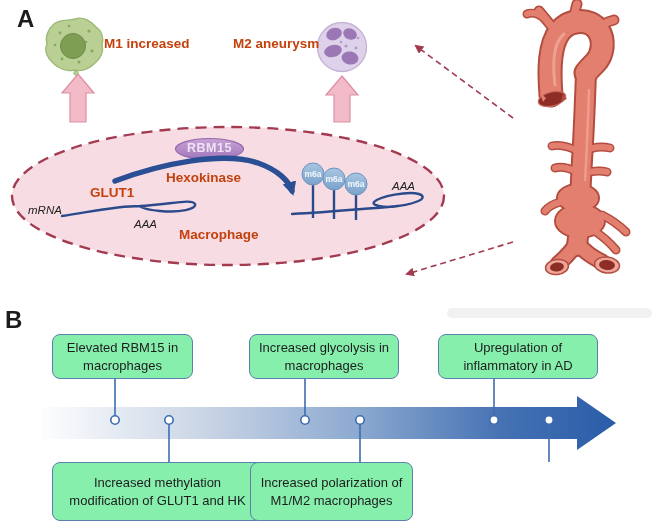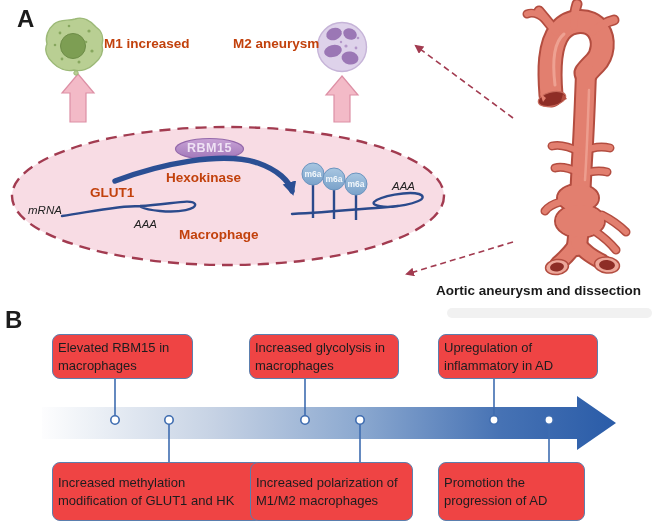--- a/index.html
+++ b/index.html
@@ -7,22 +7,22 @@
        font-family:"Liberation Sans", sans-serif;}
   svg{position:absolute;left:0;top:0;}
   .lbl{position:absolute;color:#c2410c;white-space:nowrap;}
   .panel-letter{font-size:24px;font-weight:bold;color:#1c1c1c;}
   .b13{font-size:13.5px;font-weight:bold;}
   .n11{font-size:11.5px;font-weight:normal;color:#222;font-style:italic;}
   .rbm15{position:absolute;left:176px;top:141px;width:67px;text-align:center;
          font-size:12.5px;font-weight:bold;color:#efe2f4;letter-spacing:.5px;}
   .caption{position:absolute;left:416px;top:283px;width:245px;text-align:center;
            font-size:13.5px;font-weight:bold;color:#1a1a1a;}
-  .fbox{position:absolute;border:1.5px solid #5b7fae;border-radius:8px;background:#ef4444;
-        display:flex;align-items:center;justify-content:center;
+  .fbox{position:absolute;border:1.5px solid #5b7fae;border-radius:8px;background:#86efac;
+        display:flex;align-items:center;justify-content:center;text-align:center;
         font-size:13px;line-height:1.38;color:#1d1d1f;padding:3px 5px;box-sizing:border-box;}
   .artifact{position:absolute;left:447px;top:308px;width:205px;height:10px;
             background:#ededed;border-radius:5px;opacity:.8;}
 </style>
 </head>
 <body>
 
 <div id="fig">
 
   <svg width="661" height="525" viewBox="0 0 661 525">
@@ -213,25 +213,23 @@
   <div class="lbl panel-letter" style="left:17px;top:5px;">A</div>
   <div class="lbl b13" style="left:104px;top:36px;">M1 increased</div>
   <div class="lbl b13" style="left:233px;top:36px;">M2 aneurysm</div>
   <div class="rbm15">RBM15</div>
   <div class="lbl b13" style="left:166px;top:170px;">Hexokinase</div>
   <div class="lbl b13" style="left:90px;top:185px;">GLUT1</div>
   <div class="lbl n11" style="left:28px;top:204px;">mRNA</div>
   <div class="lbl n11" style="left:134px;top:218px;">AAA</div>
   <div class="lbl b13" style="left:179px;top:227px;">Macrophage</div>
   <div class="lbl n11" style="left:392px;top:180px;">AAA</div>
-  <div class="caption">Aortic aneurysm and dissection</div>
 
   <div class="lbl panel-letter" style="left:5px;top:306px;">B</div>
 
   <div class="fbox" style="left:52px;top:334px;width:141px;height:45px;">Elevated RBM15 in macrophages</div>
   <div class="fbox" style="left:438px;top:334px;width:160px;height:45px;">Upregulation of inflammatory in AD</div>
   <div class="fbox" style="left:249px;top:334px;width:150px;height:45px;">Increased glycolysis in macrophages</div>
 
   <div class="fbox" style="left:52px;top:462px;width:211px;height:59px;">Increased methylation modification of GLUT1 and HK</div>
   <div class="fbox" style="left:250px;top:462px;width:163px;height:59px;">Increased polarization of M1/M2 macrophages</div>
-  <div class="fbox" style="left:438px;top:462px;width:147px;height:59px;">Promotion the progression of AD</div>
 
 </div>
 
 </body></html>

